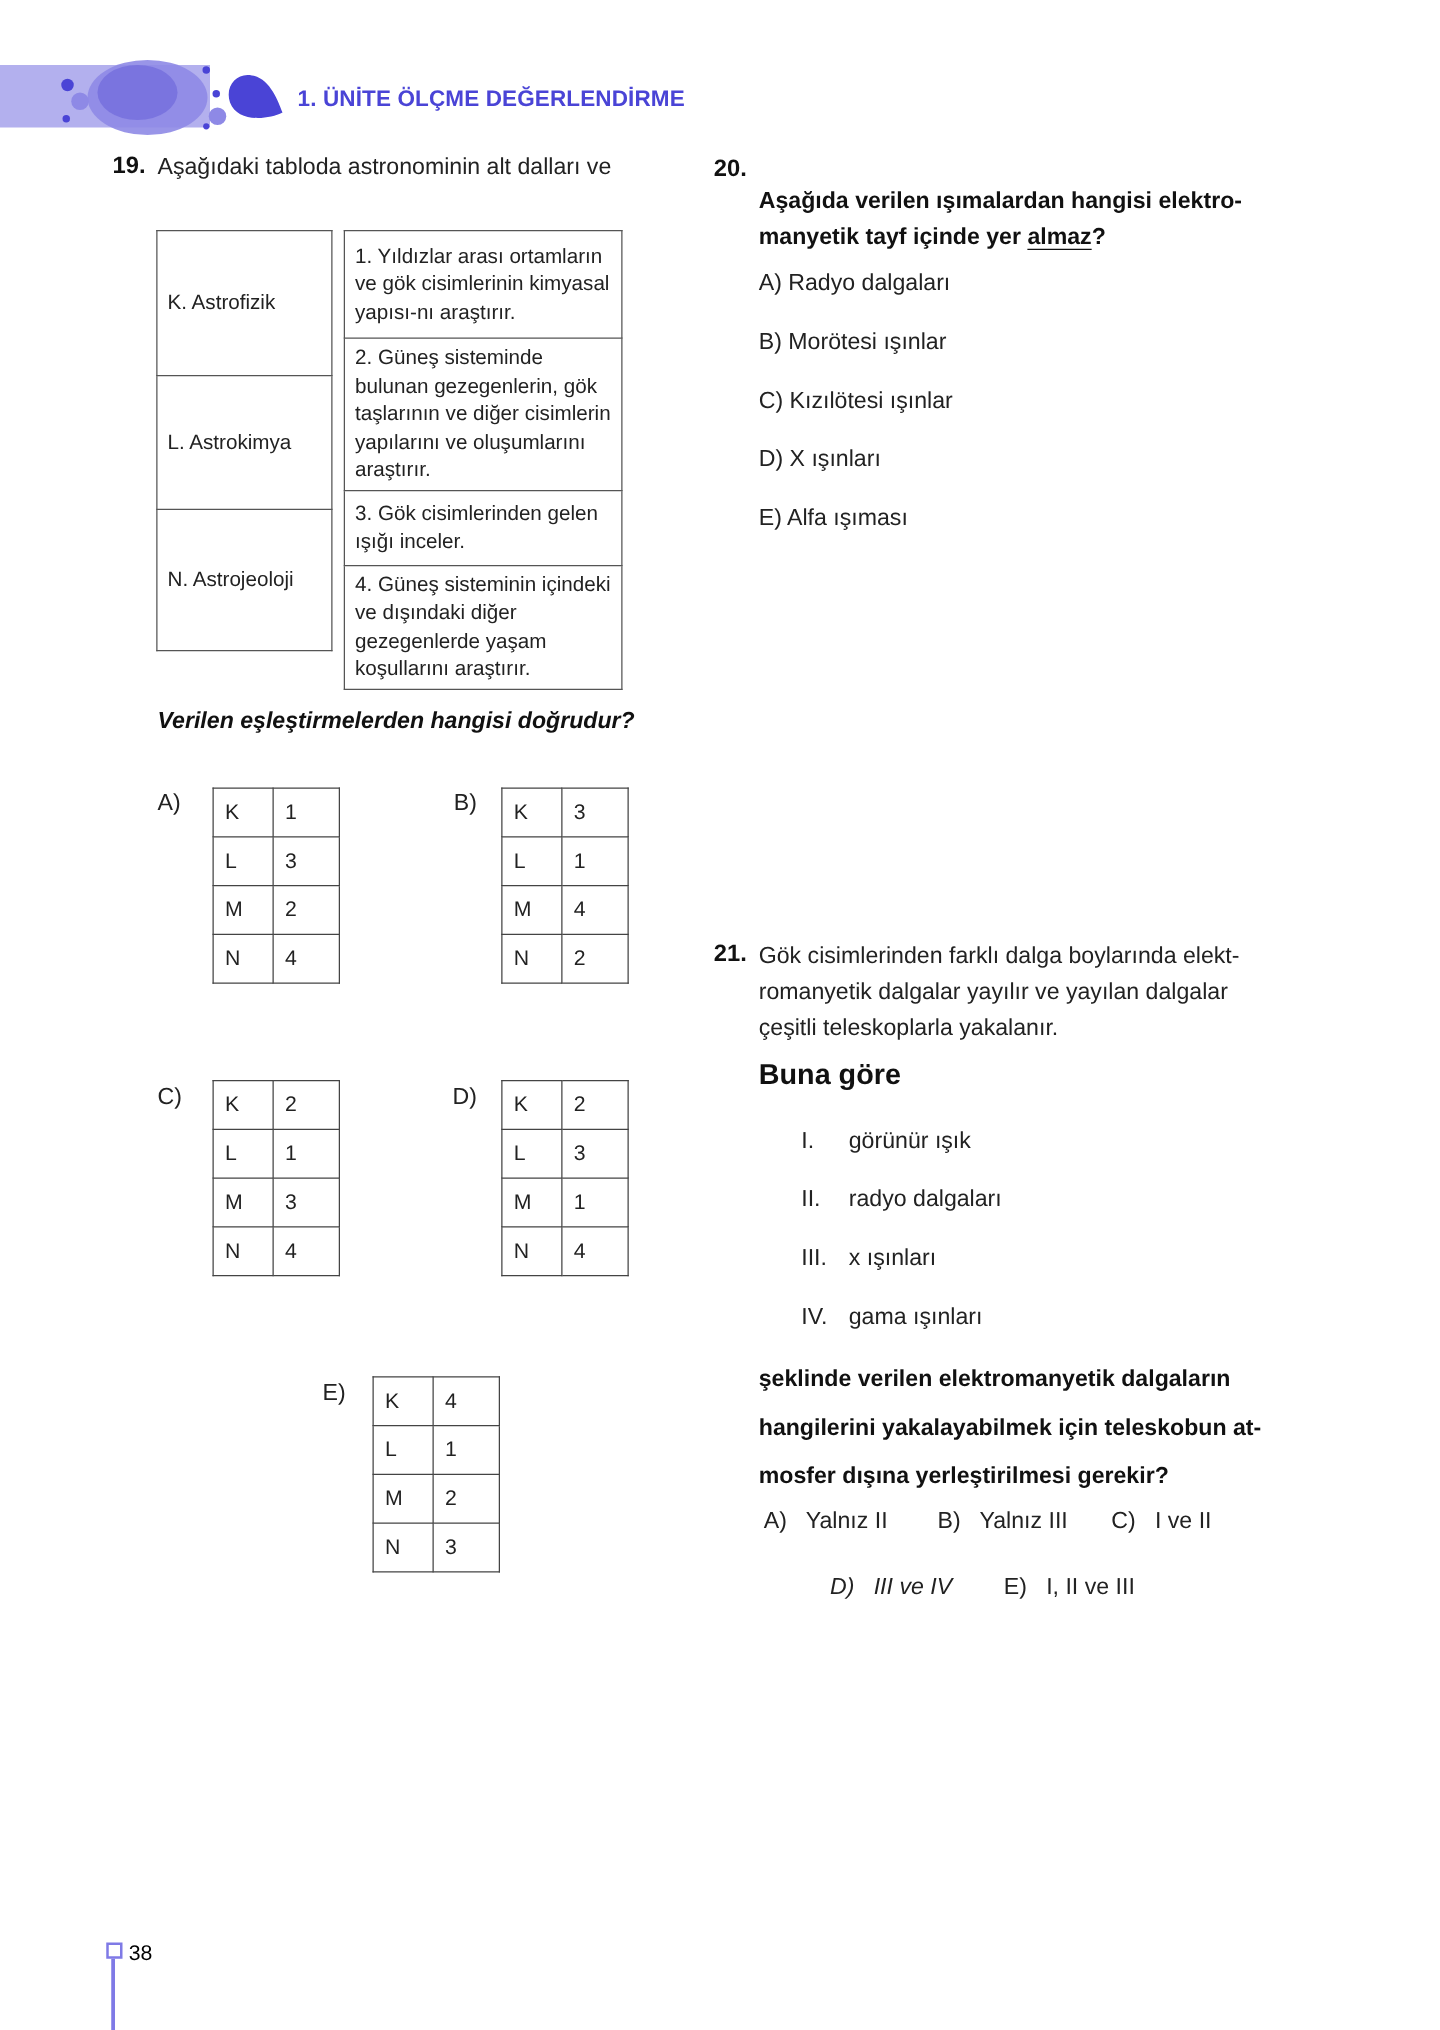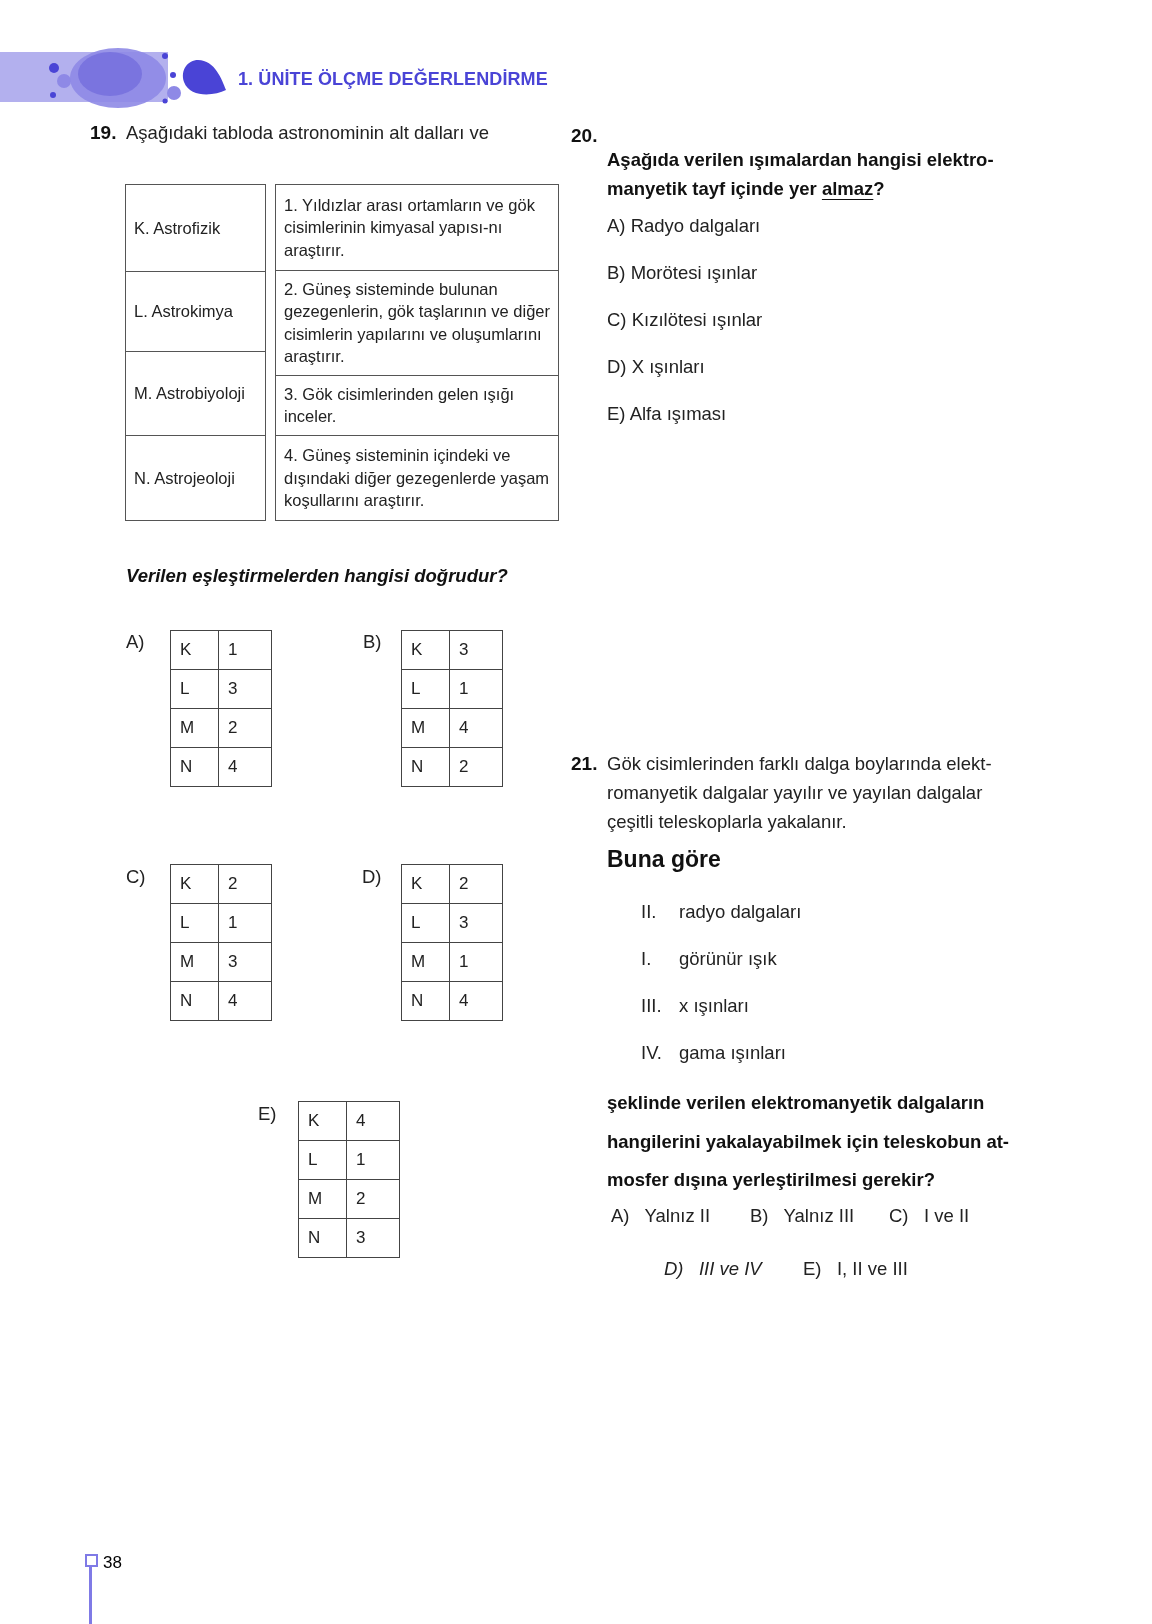--- a/index.html
+++ b/index.html
@@ -44,29 +44,26 @@
 
 <table class="abs match" style="left:125px;top:184px;width:141px;height:337px;">
   <tbody>
       <tr style="height:86px">
         <td>K. Astrofizik</td>
       </tr>
   <tr style="height:80px">
         <td>L. Astrokimya</td>
       </tr>
   <tr style="height:84px">
-        <td>M. Astrobiyoloji</td>
-      </tr>
-  <tr style="height:84px">
         <td>N. Astrojeoloji</td>
       </tr>
 </tbody>
   </table>
 
-<table class="abs match" style="left:275px;top:184px;width:284px;height:337px;">
+<table class="abs match" style="left:275px;top:184px;width:223px;height:337px;">
   <tbody>
       <tr style="height:86px">
         <td>1. Yıldızlar arası ortamların ve gök cisimlerinin kimyasal yapısı-nı araştırır.</td>
       </tr>
   <tr style="height:104px">
         <td>2. Güneş sisteminde bulunan gezegenlerin, gök taşlarının ve diğer cisimlerin yapılarını ve oluşumlarını araştırır.</td>
       </tr>
   <tr style="height:60px">
         <td>3. Gök cisimlerinden gelen ışığı inceler.</td>
       </tr>
@@ -203,22 +200,22 @@
 
 <div class="abs qnum" style="left:571px;top:753px;">21.</div>
 <div class="abs qtext" style="left:607px;top:749px;">
   <div>Gök cisimlerinden farklı dalga boylarında elekt-</div>
   <div>romanyetik dalgalar yayılır ve yayılan dalgalar</div>
   <div>çeşitli teleskoplarla yakalanır.</div>
 </div>
 <div class="abs bold" style="left:607px;top:846px;font-size:23px;">Buna göre</div>
 
 <div class="abs opt" style="left:641px;top:888px;line-height:47px;">
+  <div><span style="display:inline-block;width:38px">I.</span><span>görünür ışık</span></div>
   <div><span style="display:inline-block;width:38px">II.</span><span>radyo dalgaları</span></div>
-  <div><span style="display:inline-block;width:38px">I.</span><span>görünür ışık</span></div>
   <div><span style="display:inline-block;width:38px">III.</span><span>x ışınları</span></div>
   <div><span style="display:inline-block;width:38px">IV.</span><span>gama ışınları</span></div>
 </div>
 
 <div class="abs bold" style="left:607px;top:1084px;font-size:18.5px;line-height:38.5px;">
   <div>şeklinde verilen elektromanyetik dalgaların</div>
   <div>hangilerini yakalayabilmek için teleskobun at-</div>
   <div>mosfer dışına yerleştirilmesi gerekir?</div>
 </div>
 

